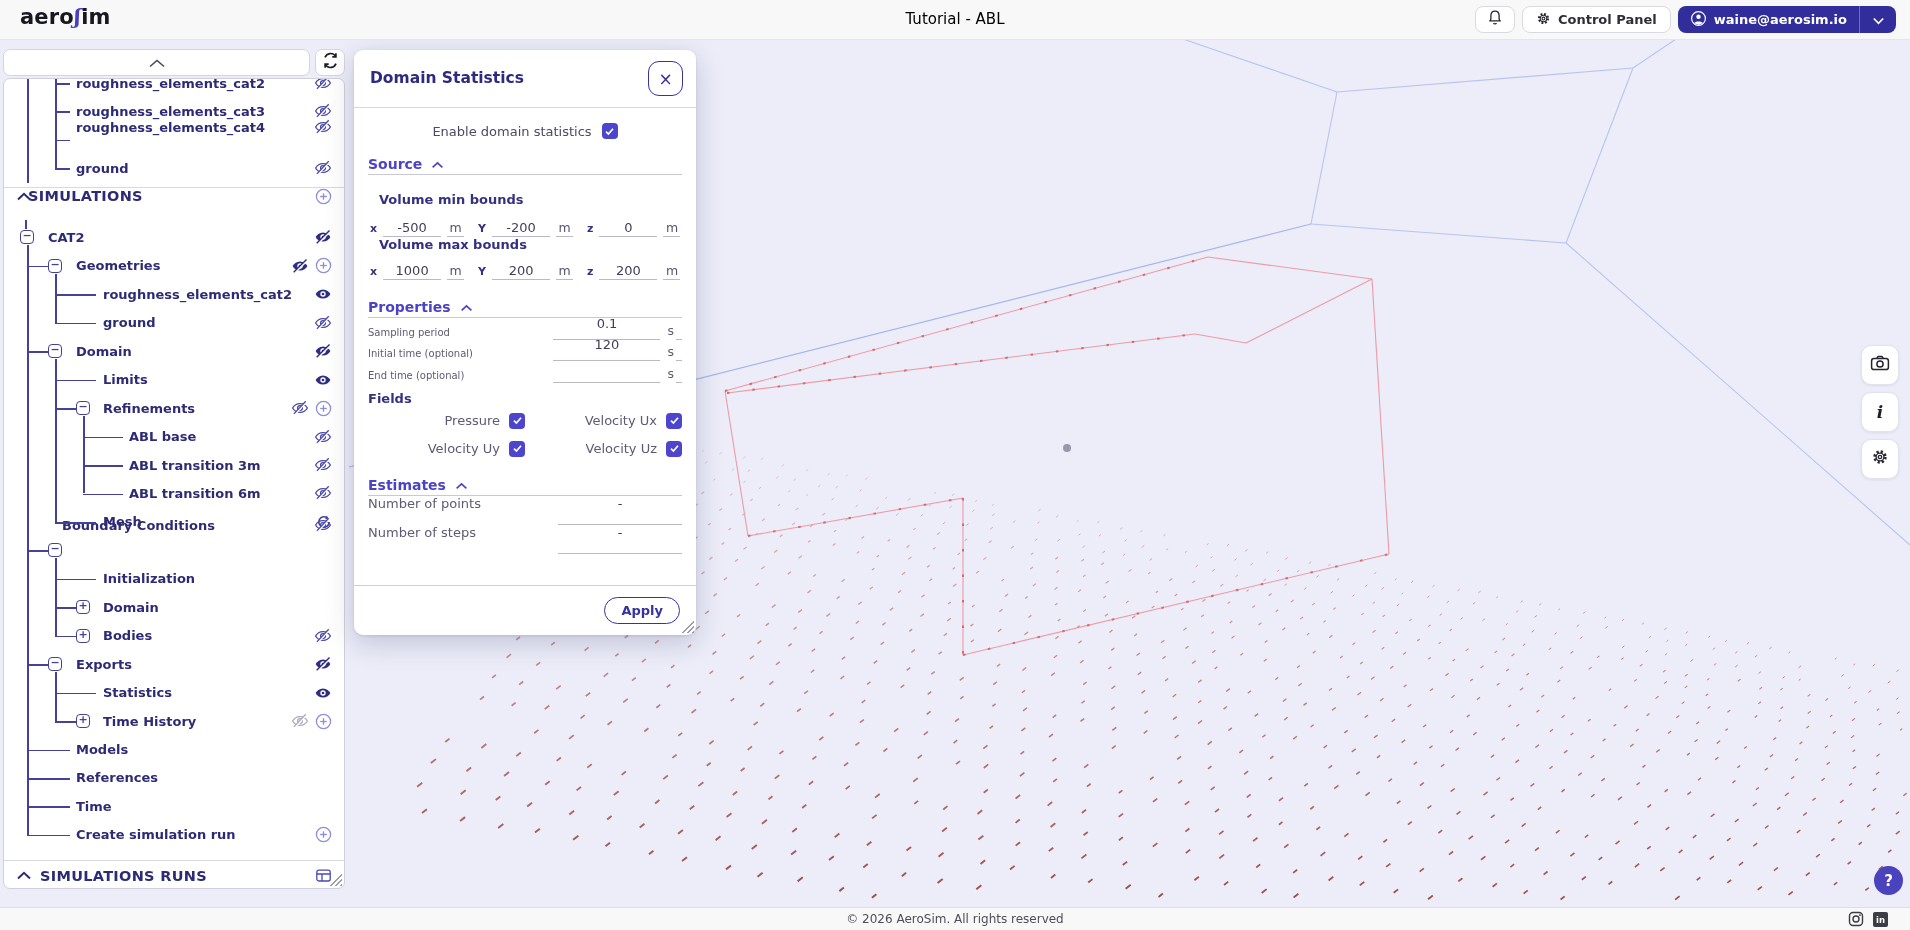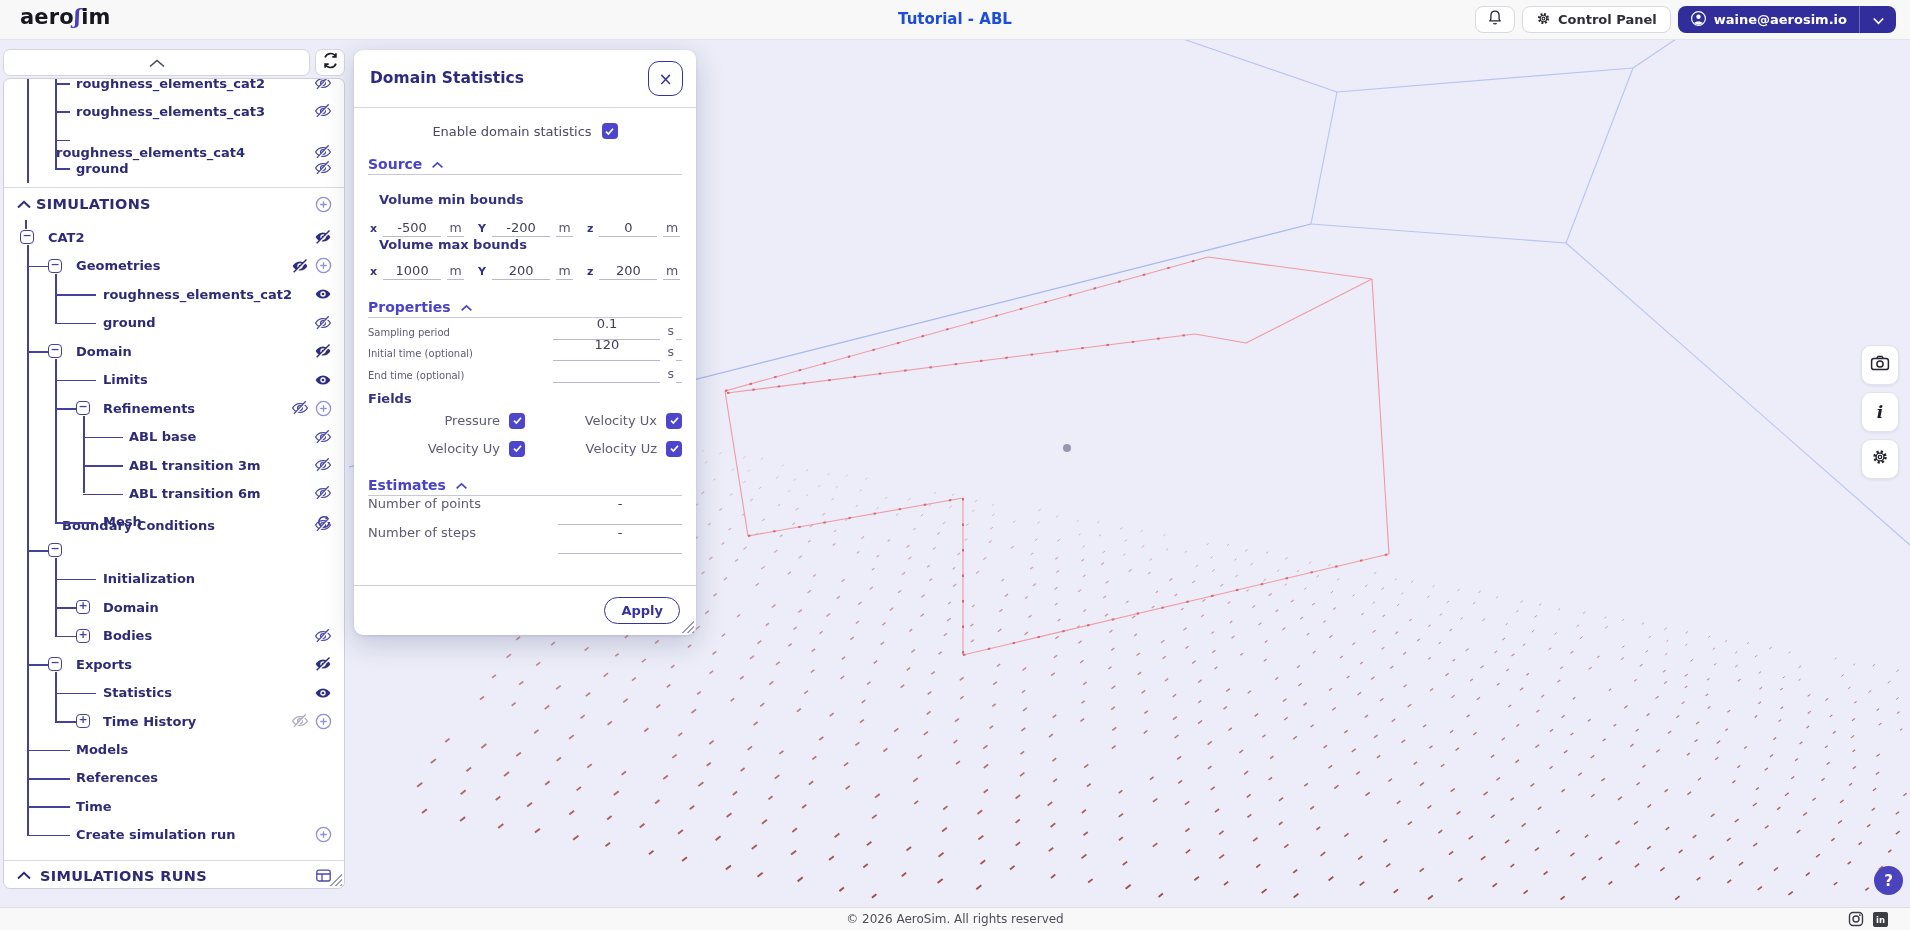--- a/index.html
+++ b/index.html
@@ -2,21 +2,21 @@
 <html><head>
 <meta charset="utf-8">
 <style>
   html,body{margin:0;padding:0}
   body{width:1910px;height:930px;overflow:hidden;position:relative;background:#ecedf8;
        font-family:"DejaVu Sans","Liberation Sans",sans-serif;}
   
   .topbar{position:absolute;top:0;left:0;right:0;height:39px;background:#f8f8f9;border-bottom:1px solid #e4e4ea;z-index:40}
   .logo{position:absolute;left:20px;top:4px;font-size:21px;font-weight:700;color:#17171f;letter-spacing:.2px}
   .logo .glyph{color:#4a3fc0;font-family:"DejaVu Serif",serif;font-style:italic;font-weight:700}
-  .tb-title{position:absolute;left:0;right:0;top:10px;text-align:center;font-size:15px;font-weight:700;color:#1d4ed8;pointer-events:none}
+  .tb-title{position:absolute;left:0;right:0;top:10px;text-align:center;font-size:15px;font-weight:400;color:#000000;pointer-events:none}
   .tb-right{position:absolute;right:14px;top:6px;display:flex;gap:7px;align-items:center;height:27px}
   .tb-btn{height:27px;border:1px solid #d9d9e0;border-radius:8px;background:#fff;display:flex;align-items:center;justify-content:center;gap:7px;box-sizing:border-box;cursor:pointer}
   .bell-btn{width:40px}
   .cp-btn{padding:0 13px;font-size:13px;font-weight:600;color:#2e2e38}
   .user-pill{height:27px;background:#312e9c;border-radius:8px;display:flex;align-items:stretch;color:#fff;overflow:hidden;cursor:pointer}
   .up-main{display:flex;align-items:center;gap:7px;padding:0 12px;font-size:13px;font-weight:600}
   .up-divider{width:1px;background:rgba(255,255,255,.3)}
   .up-caret{width:36px;display:flex;align-items:center;justify-content:center}
   
   .scene-svg{position:absolute;left:0;top:39px;z-index:1}
@@ -1057,21 +1057,21 @@
           <span>
             <svg width="18" height="18" viewBox="0 0 18 18">
               <path d="M9 4.6C5.4 4.6 2.8 6.8 1.6 9c1.2 2.2 3.8 4.4 7.4 4.4S15.2 11.2 16.4 9C15.2 6.8 12.6 4.6 9 4.6Z" fill="none" stroke="#4b49a8" stroke-width="1.3"></path>
               <circle cx="9" cy="9" r="2.4" fill="none" stroke="#4b49a8" stroke-width="1.3"></circle>
               <line x1="3.6" y1="15.6" x2="15.2" y2="2.8" stroke="#fff" stroke-width="2"></line>
               <line x1="2.9" y1="14.9" x2="14.7" y2="2.2" stroke="#4b49a8" stroke-width="1.3"></line>
             </svg>
           </span>
         </span>
       </div>
-      <div class="trow" style="top:59px;padding-left:52px">
+      <div class="trow" style="top:34px;padding-left:72px">
       <span class="tlabel">roughness_elements_cat4</span>
       <span class="ticons">
           <span>
             <svg width="18" height="18" viewBox="0 0 18 18">
               <path d="M9 4.6C5.4 4.6 2.8 6.8 1.6 9c1.2 2.2 3.8 4.4 7.4 4.4S15.2 11.2 16.4 9C15.2 6.8 12.6 4.6 9 4.6Z" fill="none" stroke="#4b49a8" stroke-width="1.3"></path>
               <circle cx="9" cy="9" r="2.4" fill="none" stroke="#4b49a8" stroke-width="1.3"></circle>
               <line x1="3.6" y1="15.6" x2="15.2" y2="2.8" stroke="#fff" stroke-width="2"></line>
               <line x1="2.9" y1="14.9" x2="14.7" y2="2.2" stroke="#4b49a8" stroke-width="1.3"></line>
             </svg>
           </span>
@@ -1083,21 +1083,21 @@
           <span>
             <svg width="18" height="18" viewBox="0 0 18 18">
               <path d="M9 4.6C5.4 4.6 2.8 6.8 1.6 9c1.2 2.2 3.8 4.4 7.4 4.4S15.2 11.2 16.4 9C15.2 6.8 12.6 4.6 9 4.6Z" fill="none" stroke="#4b49a8" stroke-width="1.3"></path>
               <circle cx="9" cy="9" r="2.4" fill="none" stroke="#4b49a8" stroke-width="1.3"></circle>
               <line x1="3.6" y1="15.6" x2="15.2" y2="2.8" stroke="#fff" stroke-width="2"></line>
               <line x1="2.9" y1="14.9" x2="14.7" y2="2.2" stroke="#4b49a8" stroke-width="1.3"></line>
             </svg>
           </span>
         </span>
       </div>
-      <div class="trow theader" style="top:111px;padding-left:32px">
+      <div class="trow theader" style="top:103px;padding-left:24px">
       <span class="tchevron">
           <svg width="16" height="9" viewBox="0 0 16 9">
             <path d="M2 7.5 L8 1.8 L14 7.5" fill="none" stroke="#2d2b76" stroke-width="2"></path>
           </svg>
         </span>
       <span class="tlabel">SIMULATIONS</span>
       <span class="ticons">
           <span>
             <svg width="17" height="17" viewBox="0 0 17 17">
               <circle cx="8.5" cy="8.5" r="7.1" fill="none" stroke="#908ed8" stroke-width="1.3"></circle>

